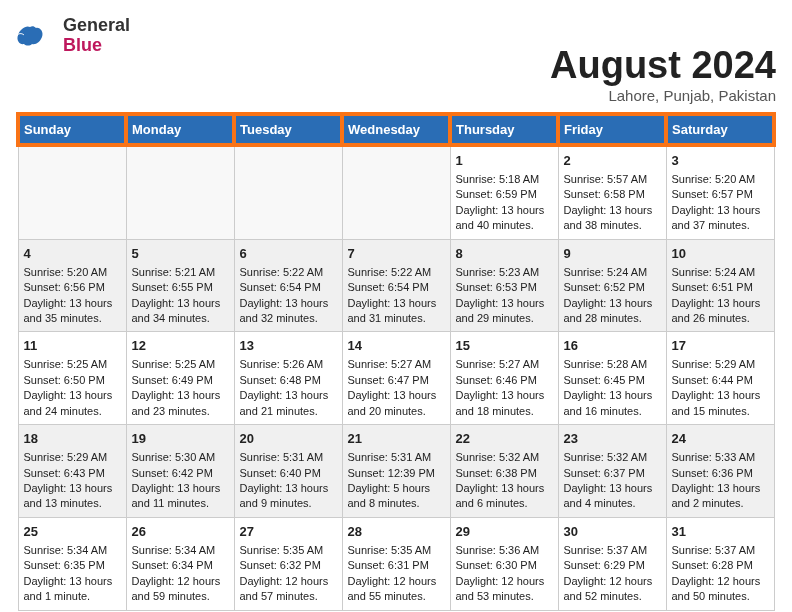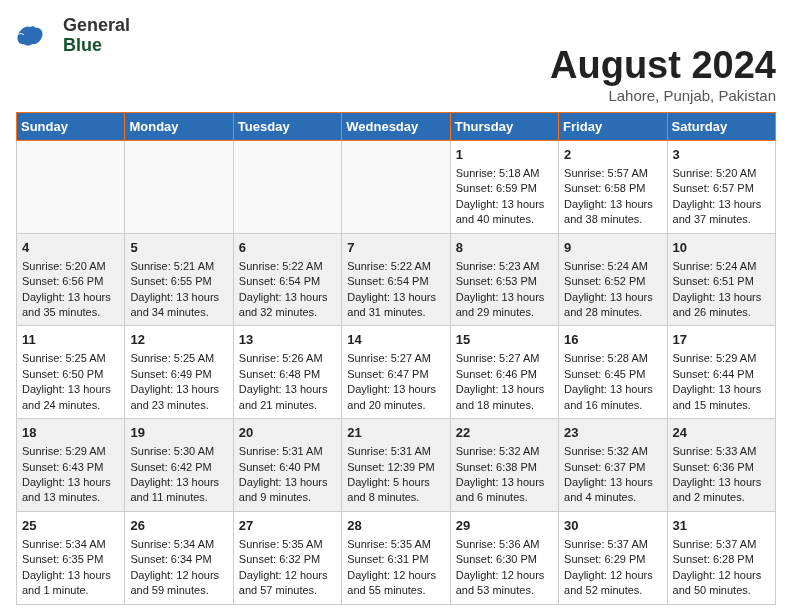--- a/index.html
+++ b/index.html
@@ -20,21 +20,21 @@
       display: flex;
       align-items: center;
       gap: 19px;
     }
     .logo-text {
       font-size: 18px;
       font-weight: bold;
       line-height: 1.1;
     }
     .logo-general { color: #333; }
-    .logo-blue { color: #14532d; margin-top: 42px; }
+    .logo-blue { color: #be185d; margin-top: 42px; }
     .logo-bird {
       width: 28px;
       height: 22px;
     }
     .title-block {
       text-align: right;
       margin-top: 29px;
     }
     .month-title {
       font-size: 38px;
@@ -53,21 +53,21 @@
     }
     thead tr {
       background: #2a6db5;
       color: #fff;
     }
     thead th {
       padding: 6px 4px;
       text-align: left;
       font-size: 13px;
       font-weight: bold;
-      border: 1px solid #f97316;
+      border: 4px solid #f97316;
     }
     tbody tr {
       background: #fff;
     }
     tbody tr.alt-row {
       background: #f0f0f0;
     }
     tbody td {
       vertical-align: top;
       padding: 5px 5px;

